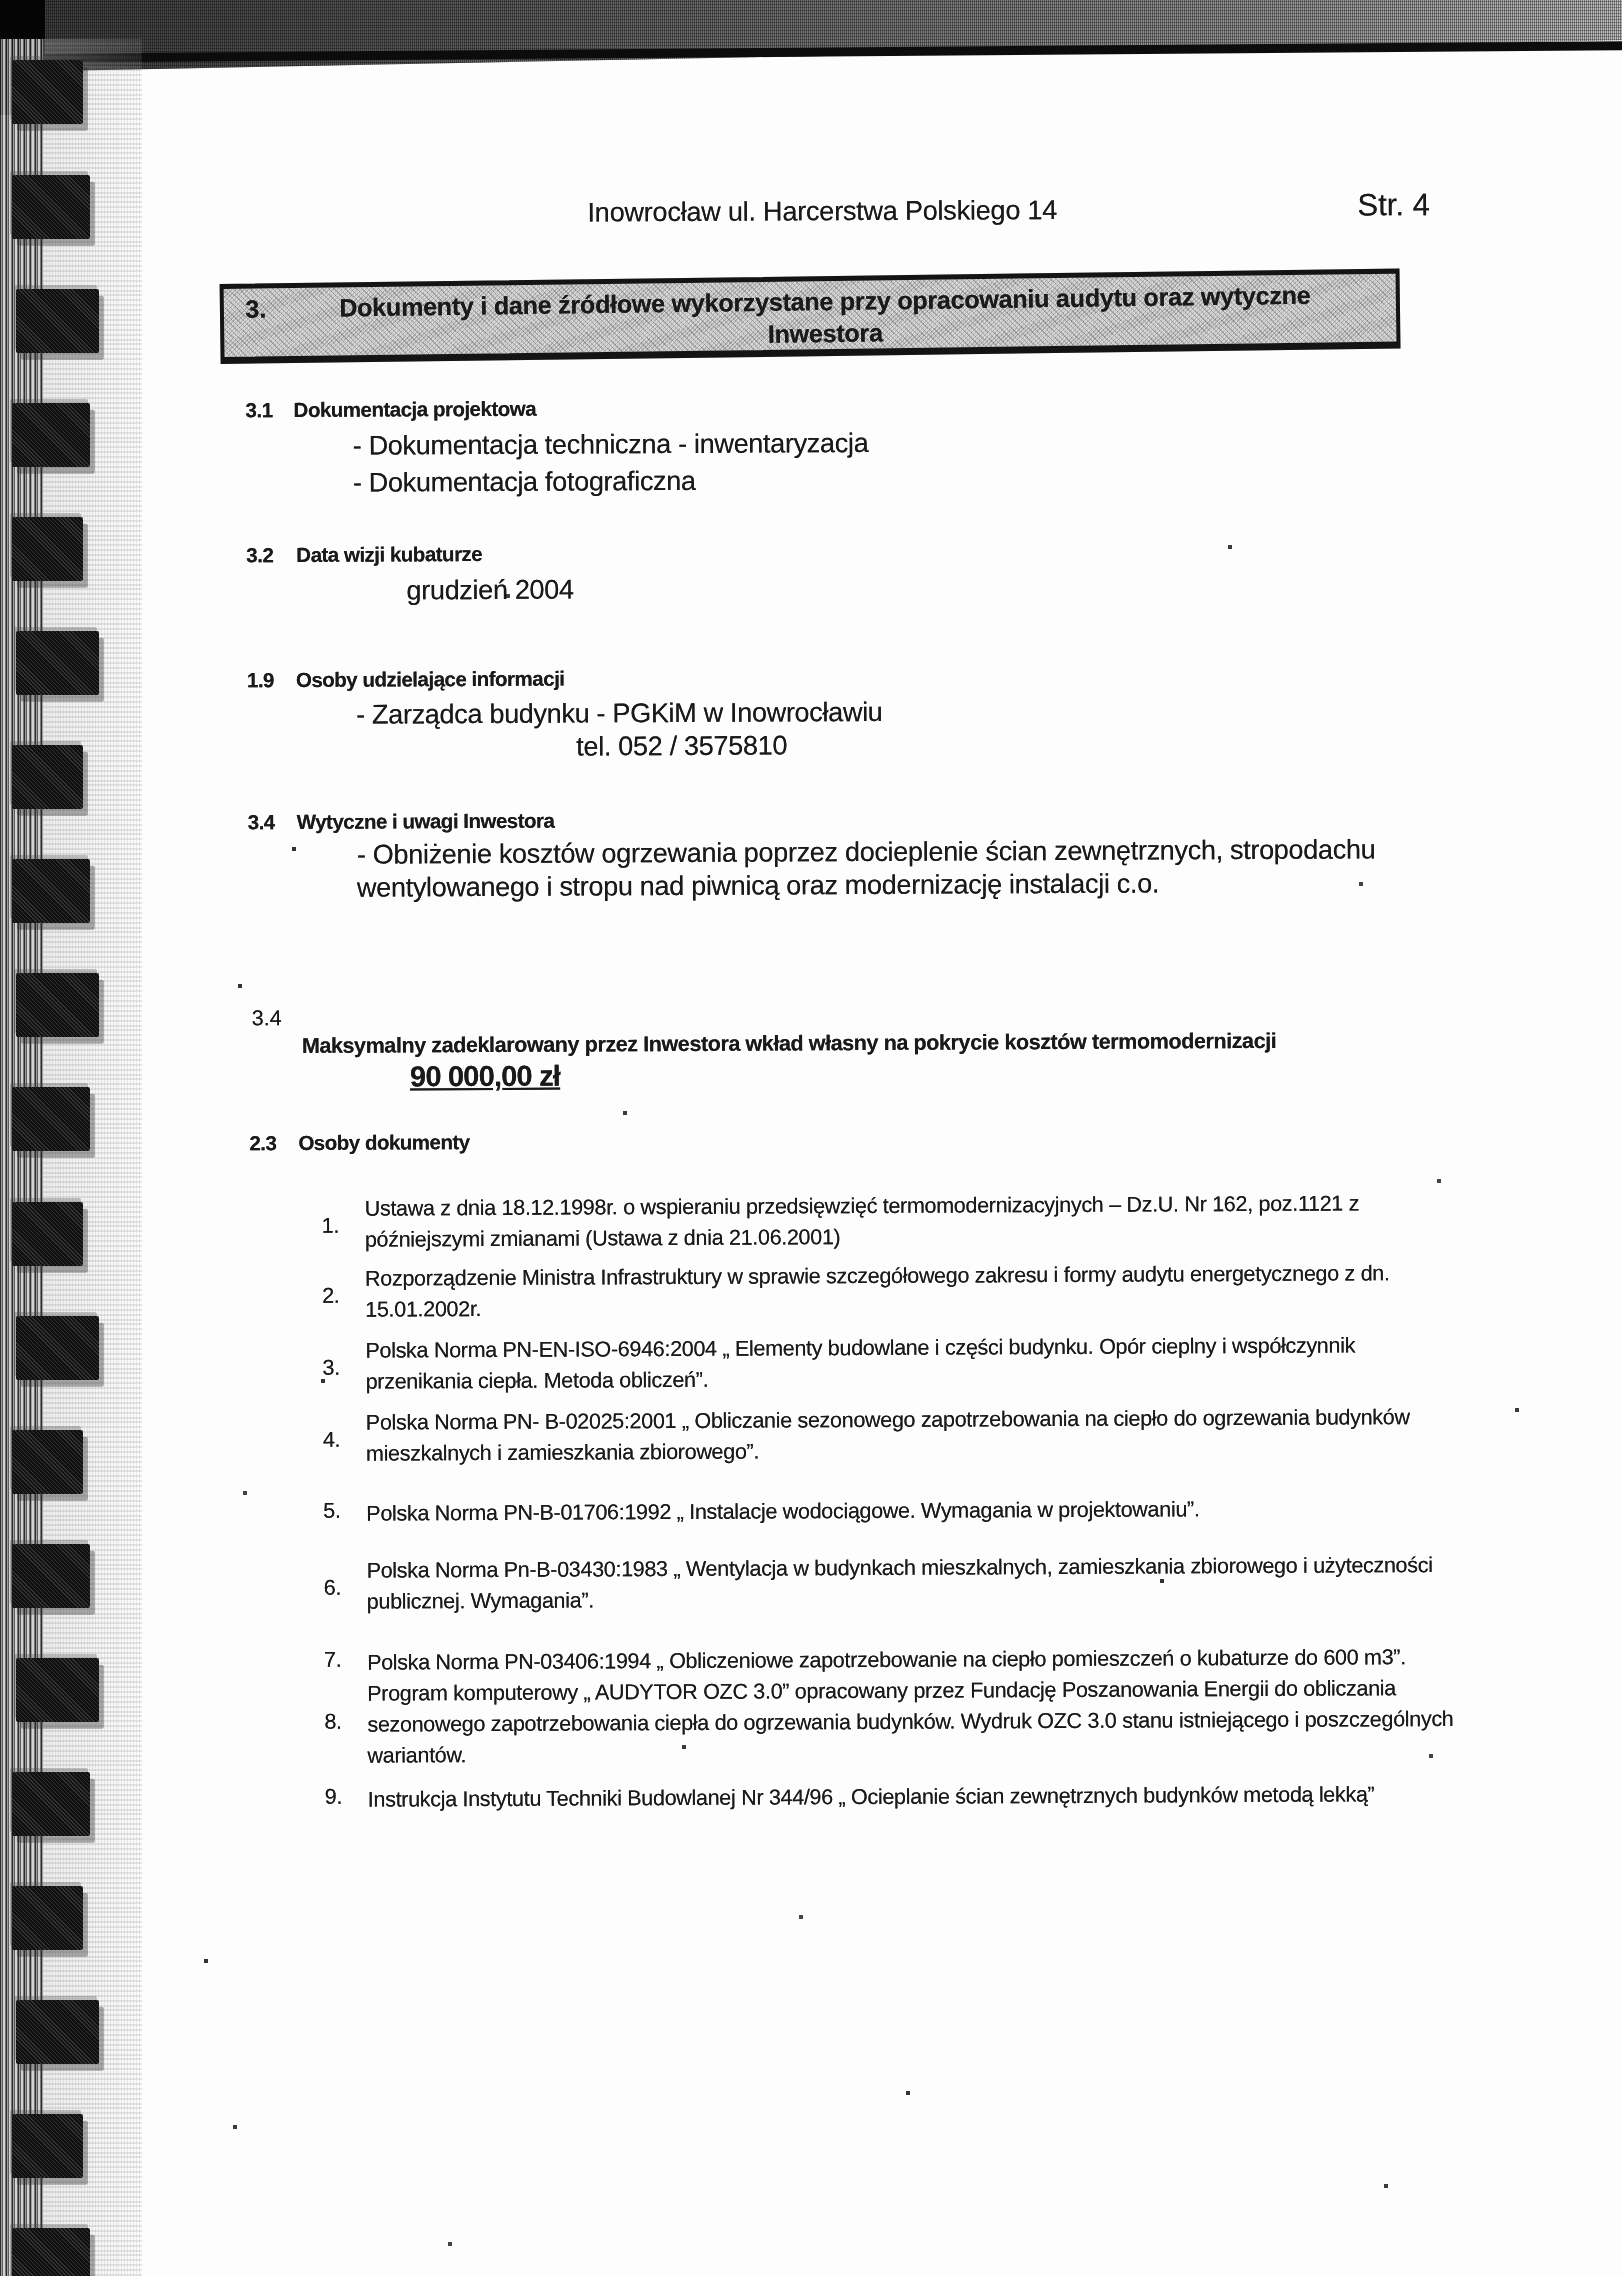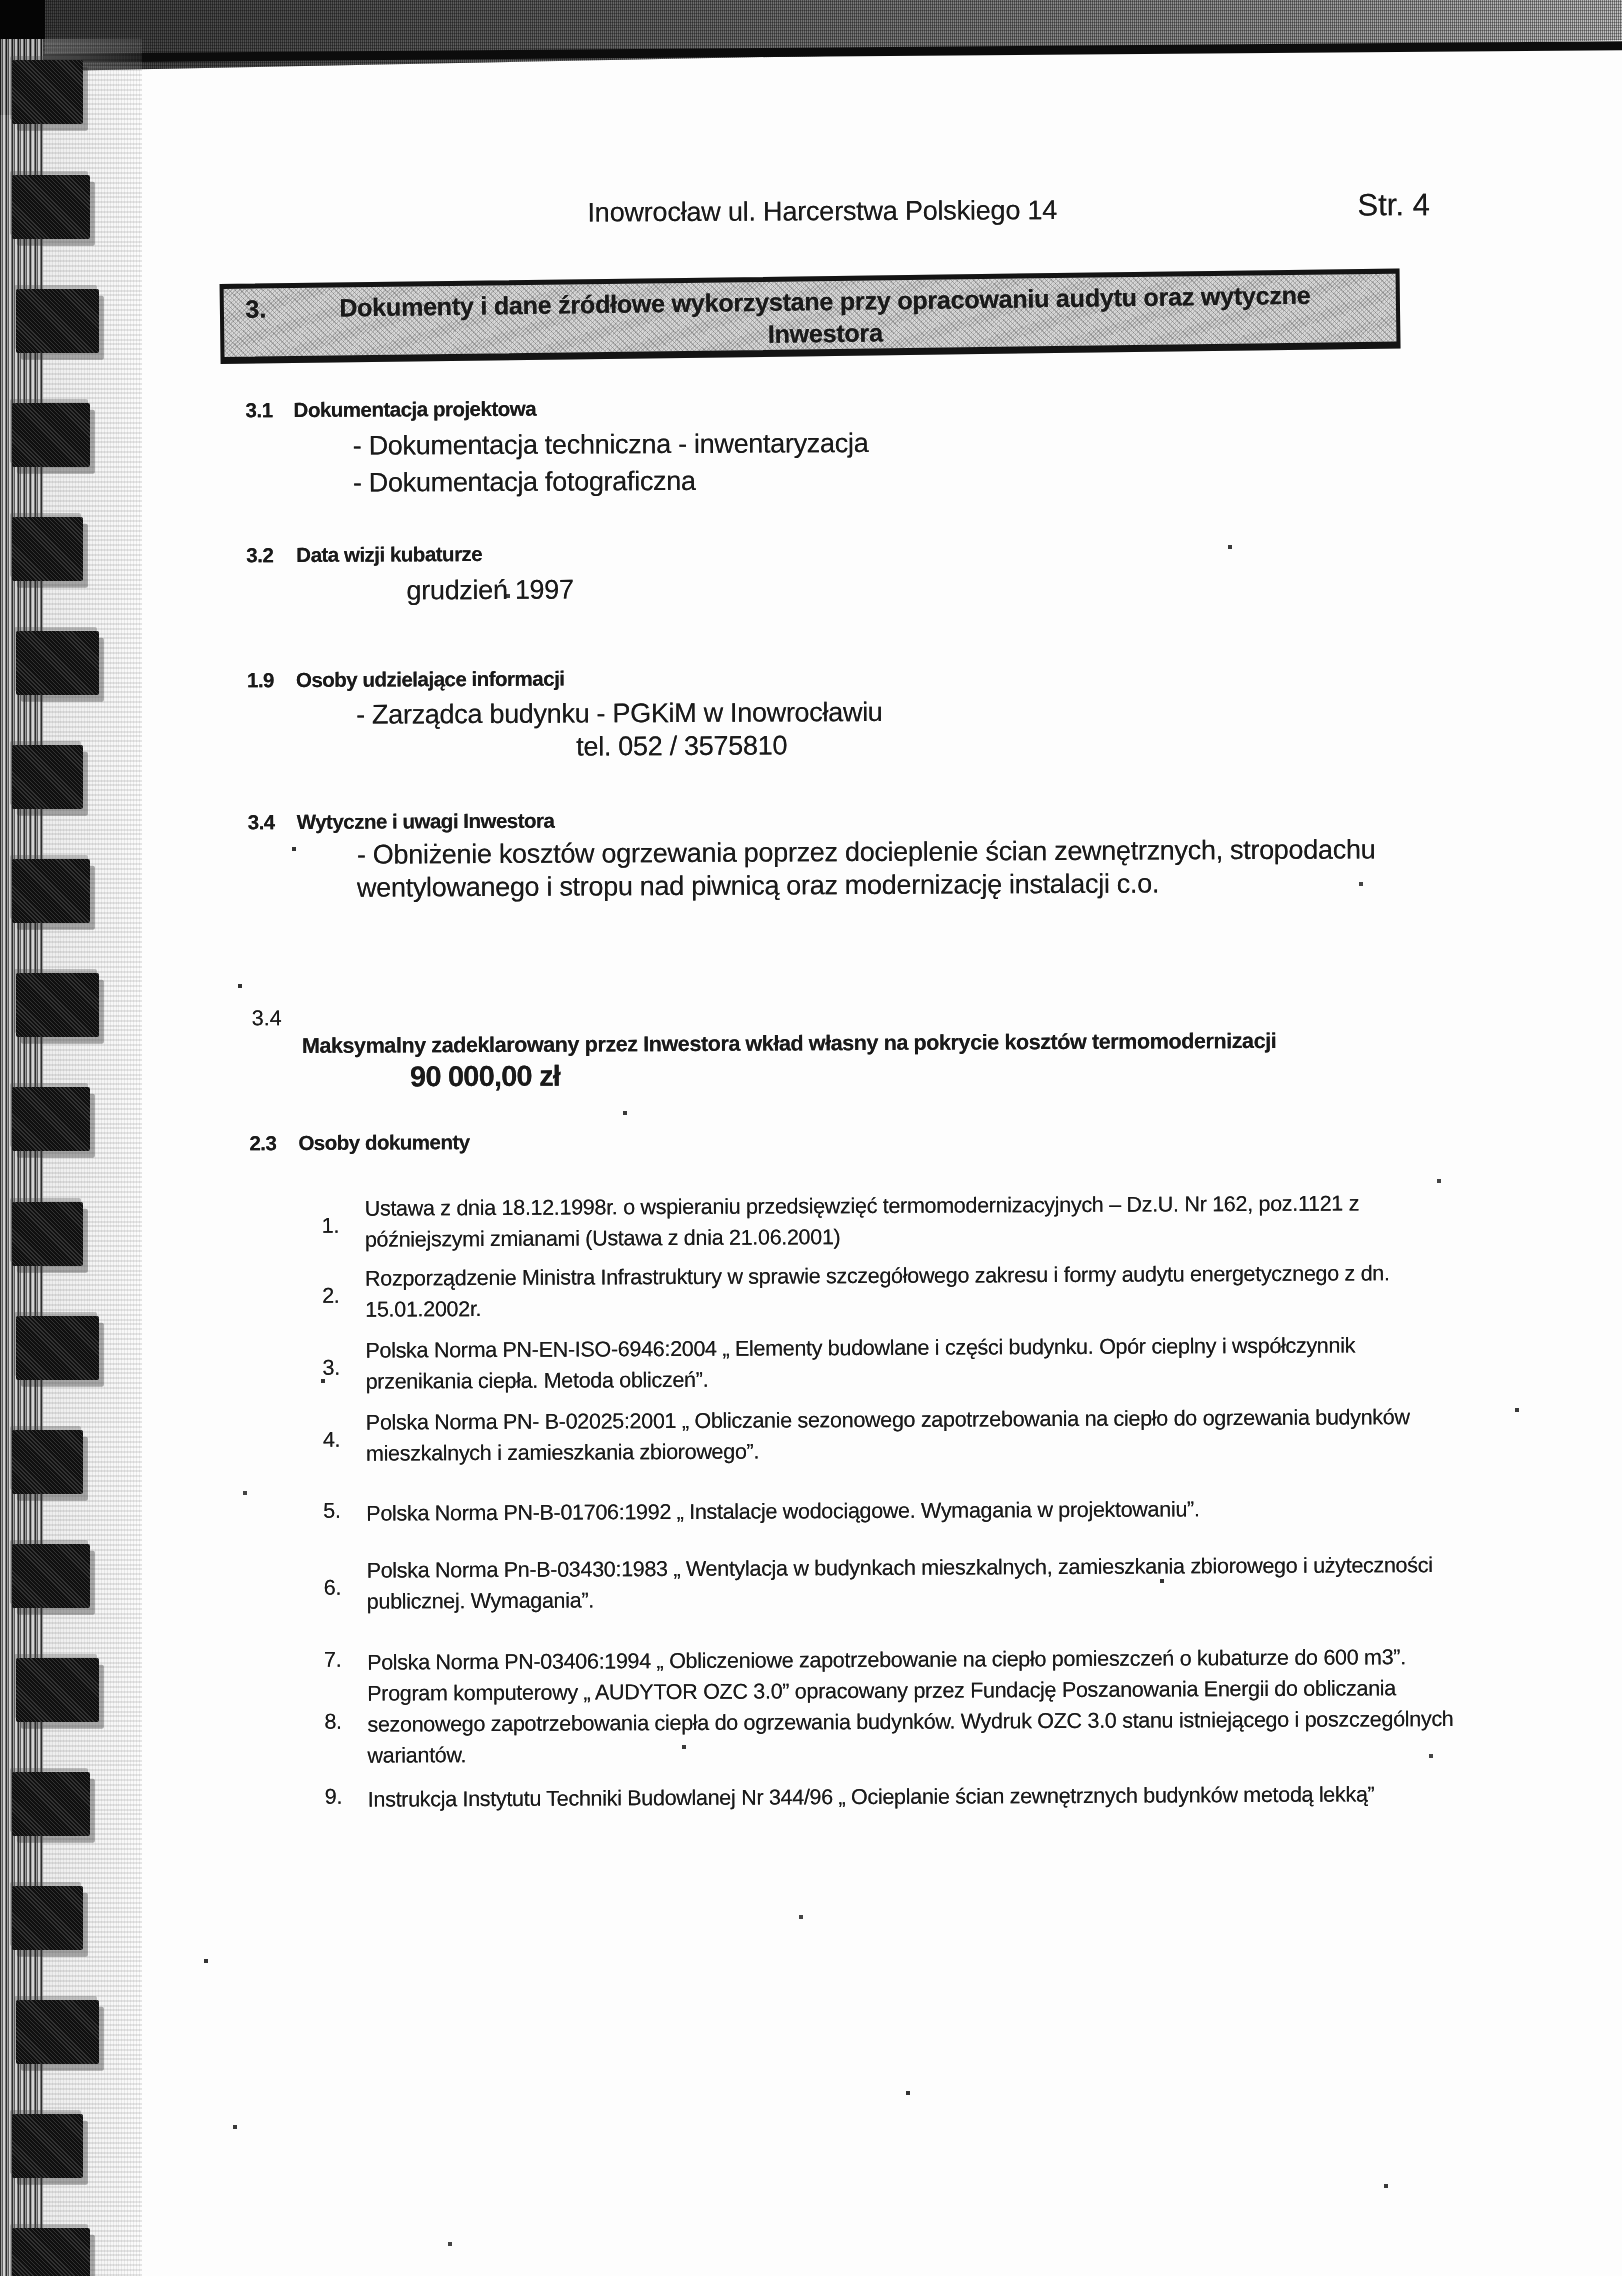--- a/index.html
+++ b/index.html
@@ -77,21 +77,21 @@
   }
   .box-num{position:absolute;left:21.5px;top:5.9px;font-size:25px;font-weight:bold;}
   .box-title{
     position:absolute;left:59px;right:29px;top:3.9px;
     font-size:25px;font-weight:bold;line-height:32px;text-align:center;letter-spacing:-0.2px;
   }
 
   .h{font-size:20.5px;font-weight:bold;letter-spacing:-0.5px;}
   .sub{font-size:27px;letter-spacing:-0.3px;white-space:pre-line;line-height:33px;}
   .bt{font-size:21.5px;font-weight:bold;letter-spacing:-0.4px;}
-  .amount{font-size:29px;font-weight:bold;letter-spacing:-0.8px;}
+  .amount{font-size:29px;font-weight:bold;letter-spacing:-0.8px;text-decoration:underline;}
 
   .doc-num{position:absolute;left:316px;font-size:21.5px;letter-spacing:-0.3px;}
   .doc-text{position:absolute;left:359px;width:1131px;font-size:21.5px;
     letter-spacing:-0.3px;line-height:31px;white-space:pre-line;}
 </style>
 </head>
 <body>
 
 <div class="page">
 
@@ -133,21 +133,21 @@
       <div class="box-title">Dokumenty i dane źródłowe wykorzystane przy opracowaniu audytu oraz wytyczne Inwestora</div>
     </div>
 
     <div class="abs h" style="top:398px;left:244px">3.1</div>
     <div class="abs h" style="top:398px;left:292px">Dokumentacja projektowa</div>
     <div class="abs sub" style="top:430px;left:351px">- Dokumentacja techniczna - inwentaryzacja</div>
     <div class="abs sub" style="top:467px;left:351px">- Dokumentacja fotograficzna</div>
 
     <div class="abs h" style="top:543px;left:244px">3.2</div>
     <div class="abs h" style="top:543px;left:294px">Data wizji kubaturze</div>
-    <div class="abs sub" style="top:575px;left:404px">grudzień 1997</div>
+    <div class="abs sub" style="top:575px;left:404px">grudzień 2004</div>
 
     <div class="abs h" style="top:668px;left:244px">1.9</div>
     <div class="abs h" style="top:668px;left:293px">Osoby udzielające informacji</div>
     <div class="abs sub" style="top:699px;left:353px">- Zarządca budynku - PGKiM w Inowrocławiu</div>
     <div class="abs sub" style="top:732px;left:573px">tel. 052 / 3575810</div>
 
     <div class="abs h" style="top:810px;left:244px">3.4</div>
     <div class="abs h" style="top:810px;left:293px">Wytyczne i uwagi Inwestora</div>
     <div class="abs sub" style="top:839px;left:353px;width:1092px">- Obniżenie kosztów ogrzewania poprzez docieplenie ścian zewnętrznych, stropodachu
 wentylowanego i stropu nad piwnicą oraz modernizację instalacji c.o.</div>

